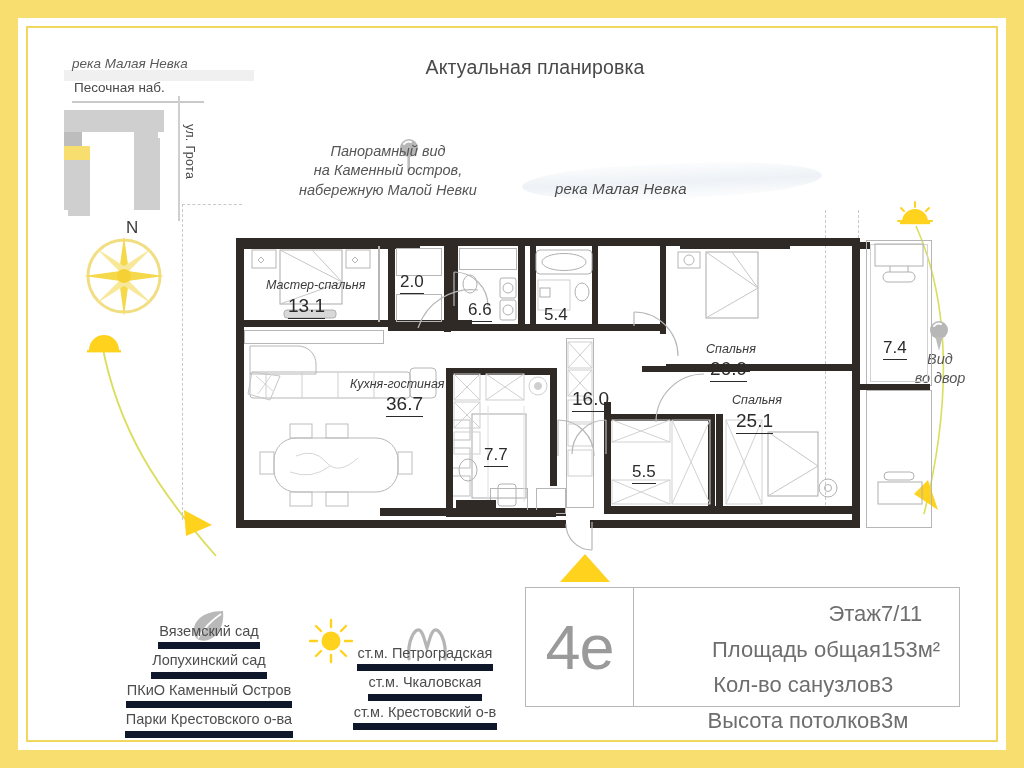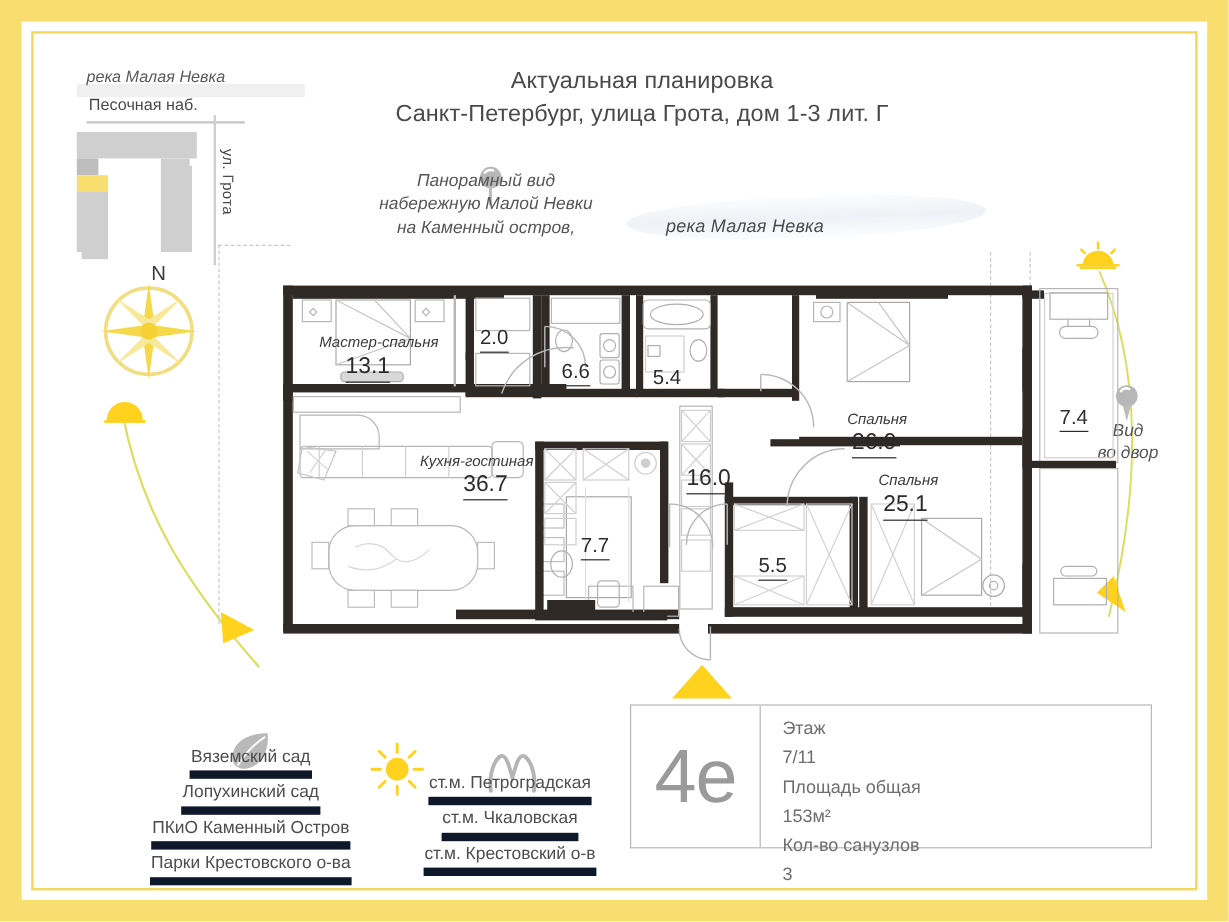--- a/index.html
+++ b/index.html
@@ -72,21 +72,21 @@
   .compass-n {
     position: absolute; left: 96px; top: 188px;
     font-size: 17px; color: #3c3c3c;
   }
 
   .pin-note {
     position: absolute;
     text-align: center; font-style: italic;
     color: #565656; line-height: 1.33;
   }
-  #pano-note { left: 260px; top: 112px; width: 230px; font-size: 14.5px; }
+  #pano-note { left: 243px; top: 112px; width: 230px; font-size: 14.5px; }
   #yard-note { left: 862px; top: 320px; width: 96px; font-size: 14.5px; }
 
   .river-label {
     position: absolute; left: 525px; top: 150px;
     font-style: italic; font-size: 15px; color: #4b4b4b;
     letter-spacing: .2px;
   }
   .river-band {
     position: absolute; left: 492px; top: 134px; width: 300px; height: 34px;
     background: linear-gradient(180deg,#fbfcfd 0%, #eef2f6 52%, #fbfcfd 100%);
@@ -118,23 +118,22 @@
   .info-code {
     width: 108px;
     display: flex; align-items: center; justify-content: center;
     font-size: 63px; color: #9a9a9a; font-weight: 300;
     border-right: 1.6px solid #b7b7b7;
     letter-spacing: -1px;
   }
   .info-rows { flex: 1; padding: 8px 16px 8px 18px; }
   .info-row {
     display: flex; justify-content: flex-end; align-items: baseline;
-    font-size: 15px; color: #6e6e6e;
+    font-size: 22px; color: #6e6e6e;
     line-height: 1.62;
-    flex-direction: column;
   }
   .info-row .v { color: #6e6e6e; min-width: 62px; text-align: left; }
 
   
   #plan { position: absolute; left: 170px; top: 160px; width: 660px; height: 345px; }
   .wall { position: absolute; background: #2f2a26; }
   .thin { position: absolute; border: 1px solid #b6b6b6; background: transparent; }
   .thin2 { position: absolute; border: 1px solid #d2d2d2; background: transparent; }
   .rm-name {
     position: absolute; font-style: italic; color: #3b3b3b;
@@ -155,21 +154,20 @@
 <body>
 
 <div id="root">
   <div class="frame-white"></div>
   <div class="frame-line"></div>
 
   <div class="page">
 
     <div class="title">
       <div>Актуальная планировка</div>
-      <div>Санкт-Петербург, улица Грота, дом 1-3 лит. Г</div>
     </div>
 
     <div>
       <div class="map-river-band"></div>
       <div class="map-river">река  Малая Невка</div>
       <div class="map-emb">Песочная наб.</div>
       <div class="map-emb-line"></div>
       <div class="map-street-line"></div>
       <div class="map-street">ул. Грота</div>
 
@@ -234,22 +232,22 @@
       <path d="M4 33 C 2 14, 10 3, 14 4 C 18 5, 20 16, 22 22 C 24 16, 26 5, 30 4 C 34 3, 42 14, 40 33" fill="none" stroke="#b5b5b5" stroke-width="3.2" stroke-linecap="round"></path>
     </svg>
 
     <svg class="abs" style="left:368px;top:108px" width="22" height="34">
       <circle cx="11" cy="10" r="9" fill="#b7b7b7"></circle>
       <path d="M6 6 A 6.5 6.5 0 0 1 13 4" stroke="#ffffff" stroke-width="2" fill="none" stroke-linecap="round"></path>
       <rect x="9.4" y="17" width="2.6" height="16" fill="#bdbdbd"></rect>
     </svg>
     <div class="pin-note" id="pano-note">
       <div>Панорамный вид</div>
+      <div>на Каменный остров,</div>
       <div>набережную Малой Невки</div>
-      <div>на Каменный остров,</div>
     </div>
 
     <div class="river-band"></div>
     <div class="river-label">река  Малая Невка</div>
 
     <svg class="abs" style="left:868px;top:172px" width="34" height="24">
       <g stroke="#FFD21E" stroke-width="2" stroke-linecap="round">
         <line x1="17" y1="0" x2="17" y2="5"></line>
         <line x1="3" y1="6" x2="6" y2="9"></line>
           <line x1="31" y1="6" x2="28" y2="9"></line>

